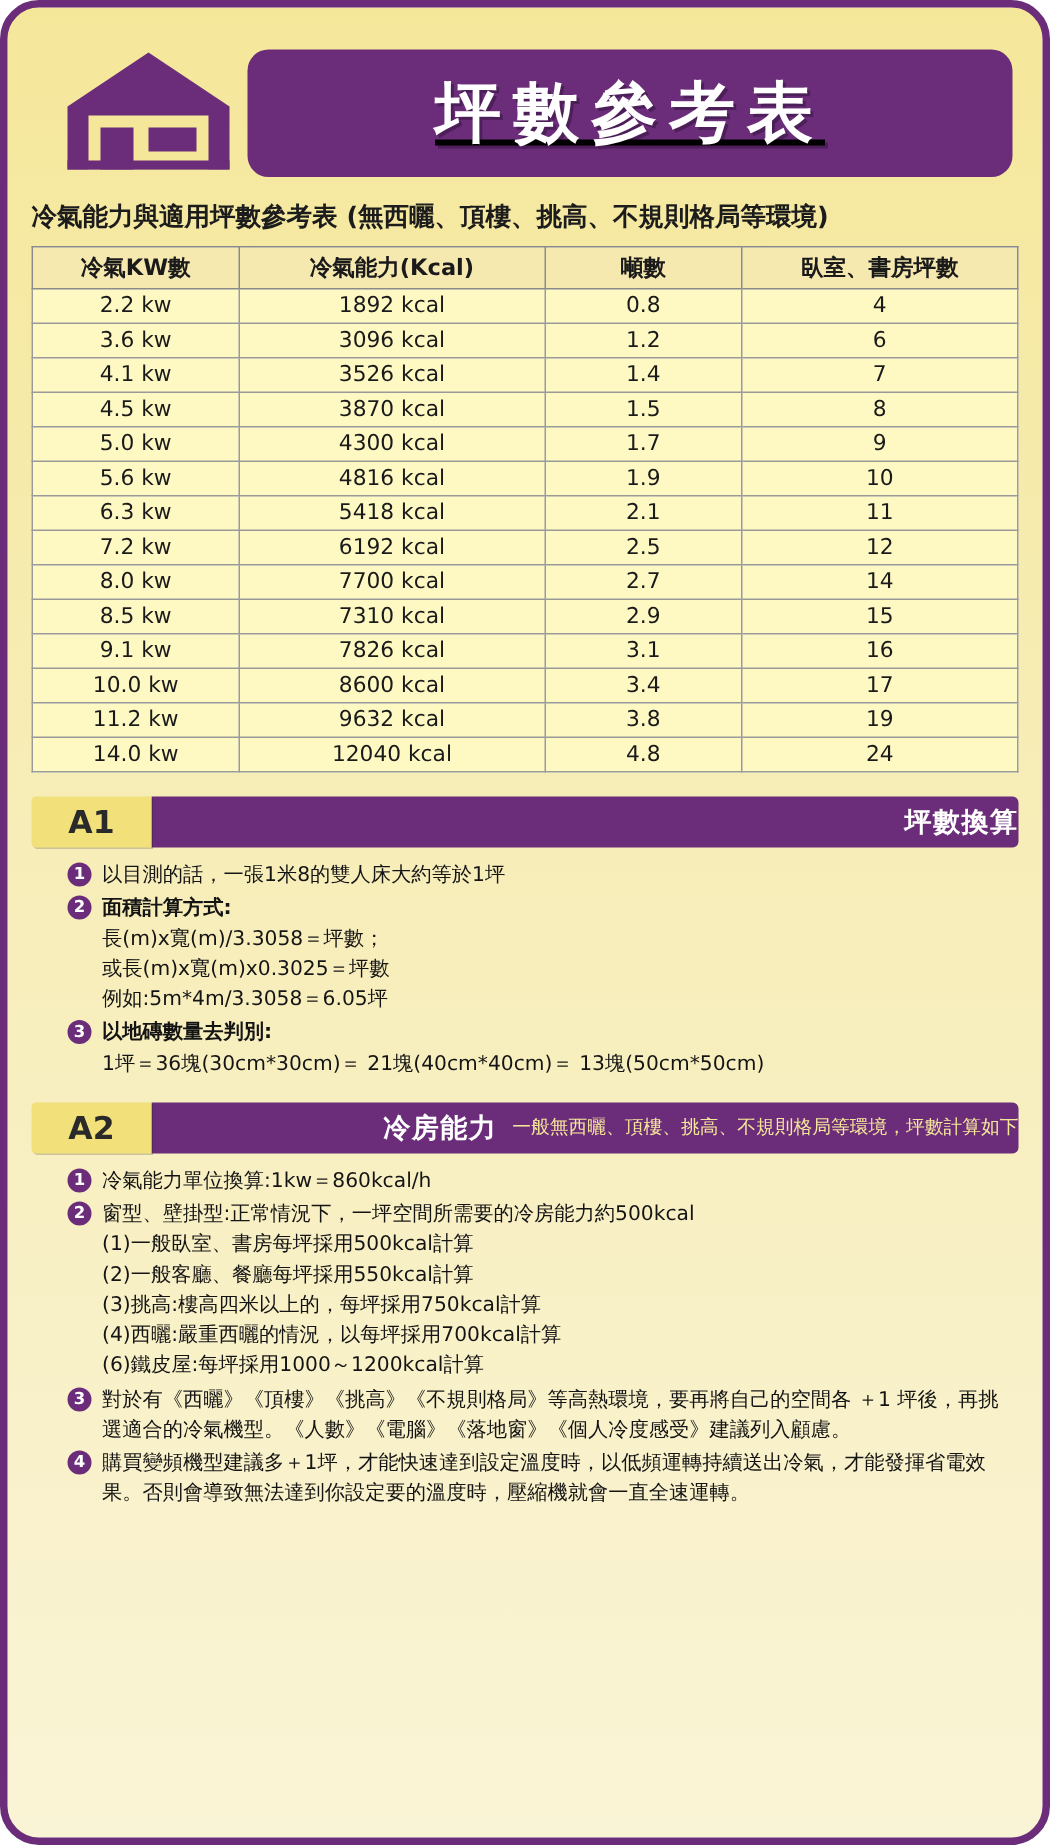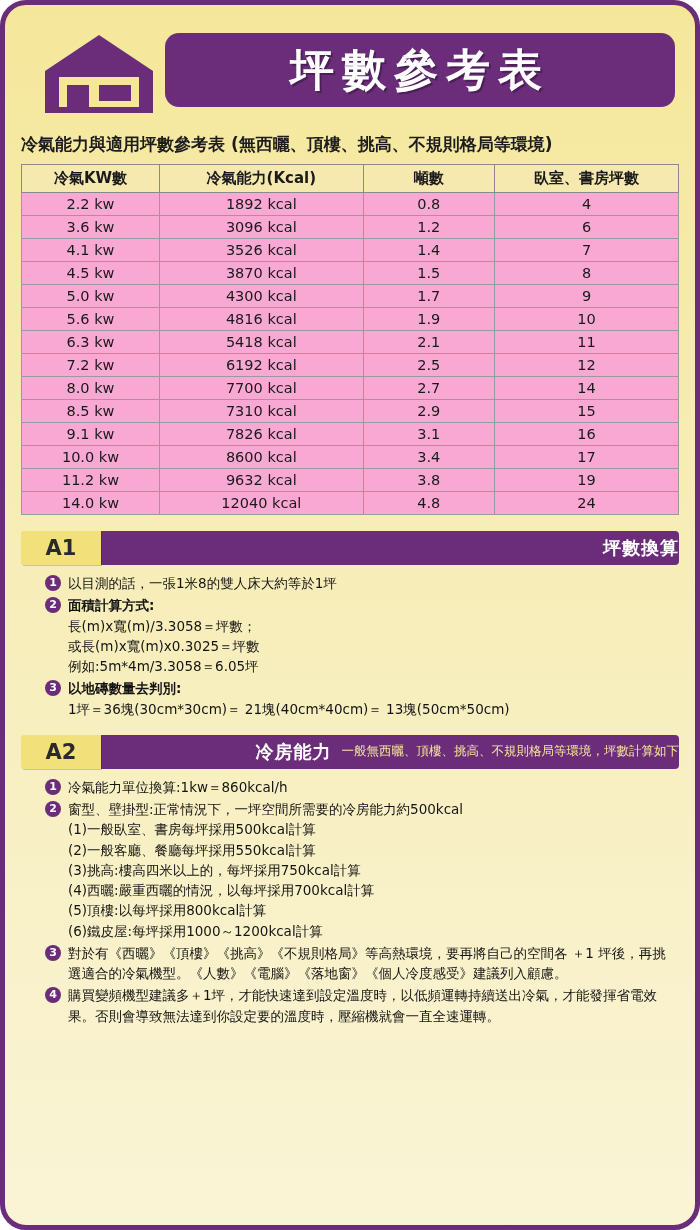--- a/index.html
+++ b/index.html
@@ -36,26 +36,27 @@
     left: 22px;
     top: 18px;
     width: 130px;
     height: 86px;
   }
   .title-banner {
     position: absolute;
     left: 150px;
     top: 20px;
     right: 10px;
-    height: 74px;
+    height: 85px;
     background: #6b2d7a;
     border-radius: 14px 14px 14px 14px;
     display: flex;
     align-items: center;
     justify-content: center;
+    text-decoration: underline;
   }
   .title-banner .title-text {
     color: #ffffff;
     font-size: 44px;
     font-weight: bold;
     letter-spacing: 8px;
     text-shadow: 2px 2px 0 #4d1f59;
     font-family: "DejaVu Sans", "Liberation Sans", sans-serif;
   }
 
@@ -86,21 +87,21 @@
     font-size: 15px;
     border: 1px solid #8a8a8a;
     padding: 4px 2px;
     text-align: center;
   }
   table.spec td {
     border: 1px solid #9a9a9a;
     padding: 3px 2px;
     text-align: center;
     color: #1a1a1a;
-    background: #f9a8d4;
+    background: #fef9c3;
   }
   table.spec col.c1 { width: 21%; }
   table.spec col.c2 { width: 31%; }
   table.spec col.c3 { width: 20%; }
   table.spec col.c4 { width: 28%; }
 
   
   .section {
     margin: 16px 16px 0 16px;
   }
@@ -353,21 +354,20 @@
         <div class="item-content">冷氣能力單位換算:1kw＝860kcal/h</div>
       </div>
       <div class="item">
         <div class="num">2</div>
         <div class="item-content">
           <div>窗型、壁掛型:正常情況下，一坪空間所需要的冷房能力約500kcal</div>
           <div>(1)一般臥室、書房每坪採用500kcal計算</div>
           <div>(2)一般客廳、餐廳每坪採用550kcal計算</div>
           <div>(3)挑高:樓高四米以上的，每坪採用750kcal計算</div>
           <div>(4)西曬:嚴重西曬的情況，以每坪採用700kcal計算</div>
-          <div>(5)頂樓:以每坪採用800kcal計算</div>
           <div>(6)鐵皮屋:每坪採用1000～1200kcal計算</div>
         </div>
       </div>
       <div class="item">
         <div class="num">3</div>
         <div class="item-content para">對於有《西曬》《頂樓》《挑高》《不規則格局》等高熱環境，要再將自己的空間各 ＋1 坪後，再挑選適合的冷氣機型。《人數》《電腦》《落地窗》《個人冷度感受》建議列入顧慮。</div>
       </div>
       <div class="item">
         <div class="num">4</div>
         <div class="item-content para">購買變頻機型建議多＋1坪，才能快速達到設定溫度時，以低頻運轉持續送出冷氣，才能發揮省電效果。否則會導致無法達到你設定要的溫度時，壓縮機就會一直全速運轉。</div>

